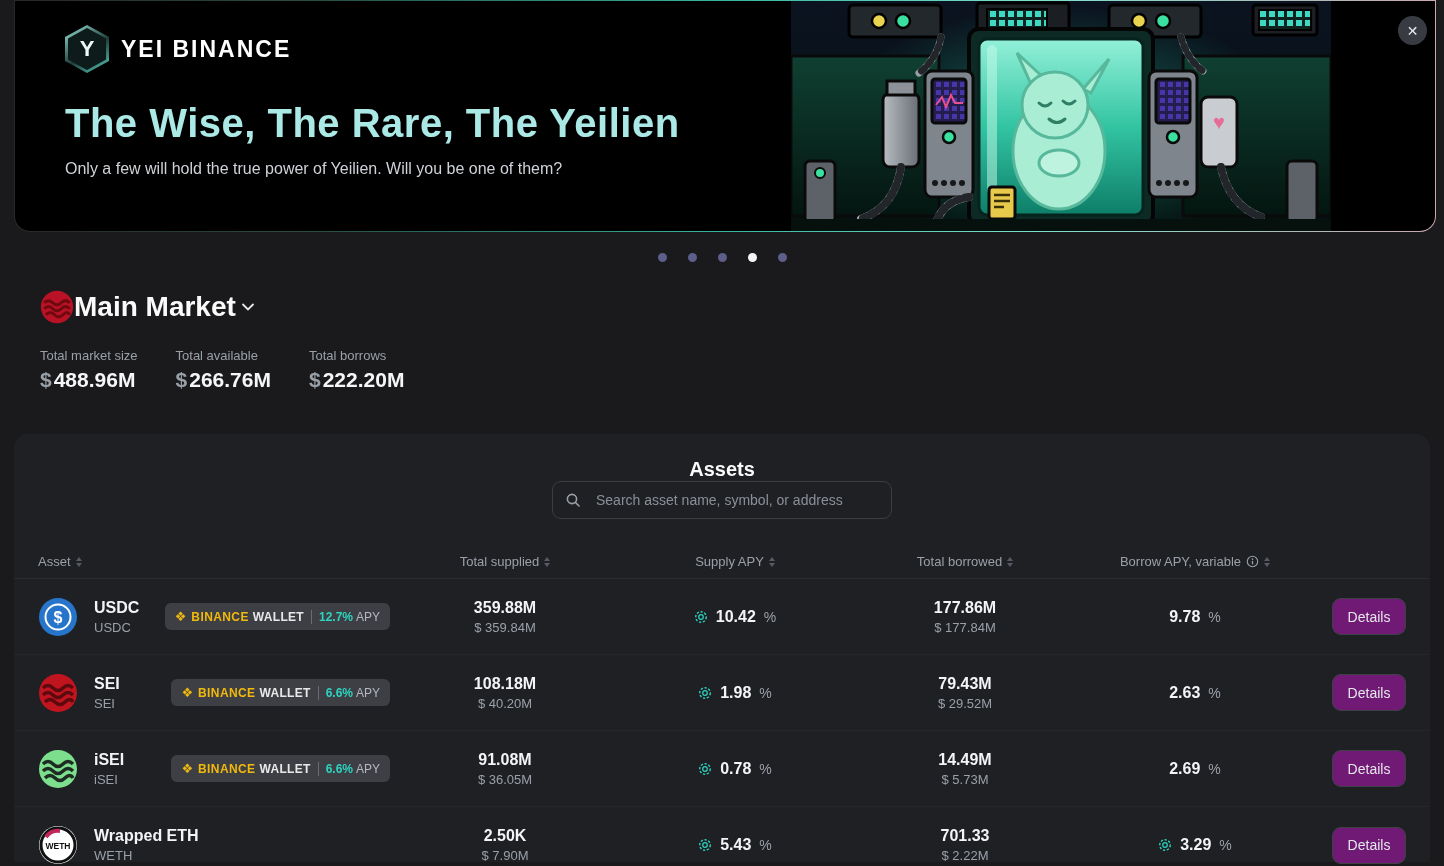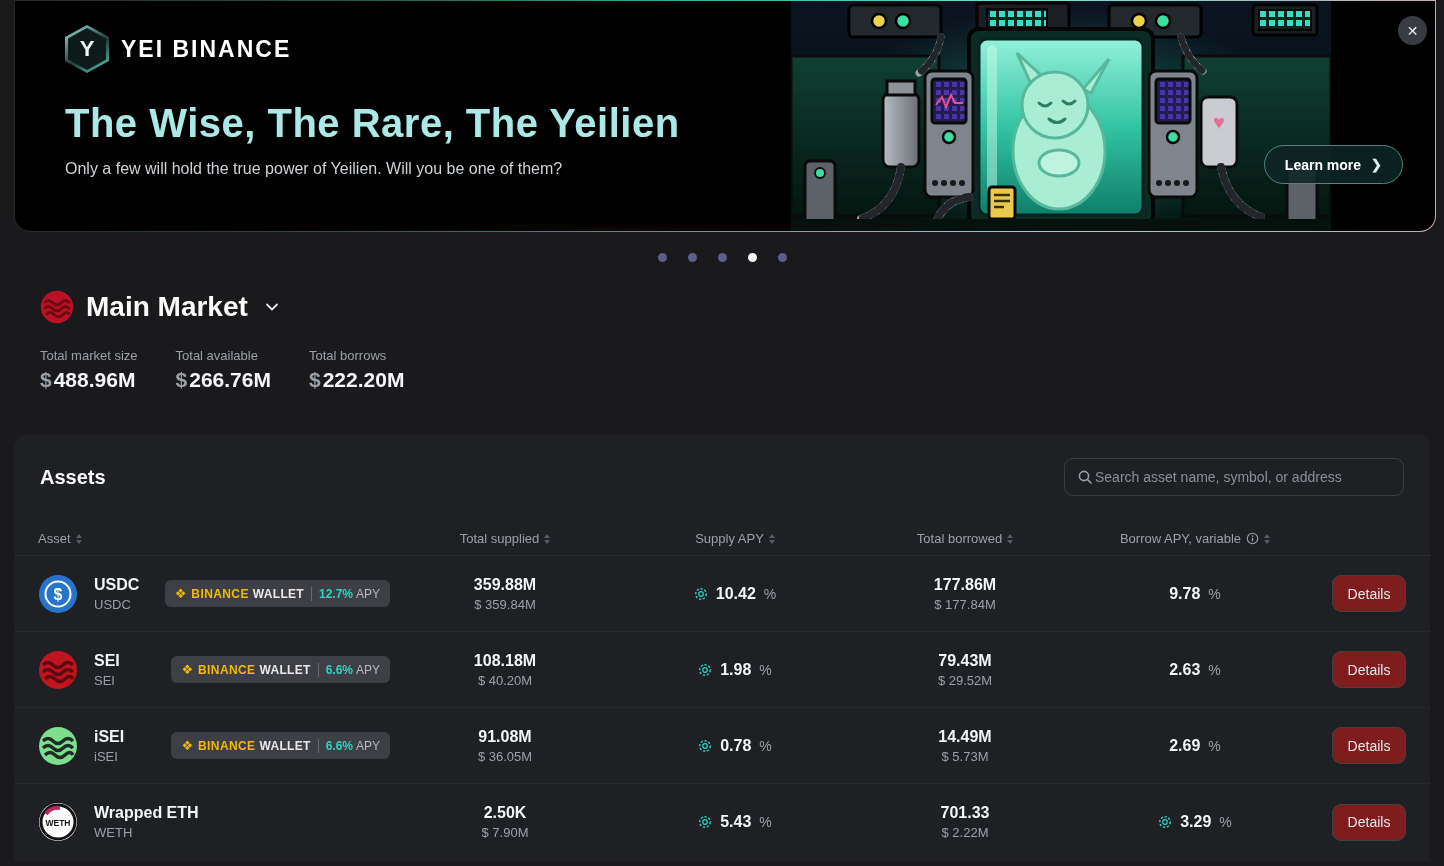--- a/index.html
+++ b/index.html
@@ -31,33 +31,33 @@
     background:rgba(13,38,36,.88); border:1px solid #55837b; color:#fff; font-size:14px; font-weight:bold; }
   .learn-more .chev { font-size:13px; color:#d8f0ea; }
 
   
   .dots { display:flex; justify-content:center; gap:21px; margin-top:21px; }
   .dot { width:9px; height:9px; border-radius:50%; background:#5d5e8a; cursor:pointer; }
   .dot.active { background:#f5f5f5; }
 
   
   .market { margin:28px 0 0 40px; }
-  .market-title-row { display:flex; align-items:center; gap:12px; }
+  .market-title-row { display:flex; align-items:center; }
   .market-title { font-size:28px; font-weight:bold; color:#fafafa; }
   .chev-down { width:16px; height:16px; margin-left:4px; }
   .stats { display:flex; gap:38px; margin-top:24px; }
   .stat-label { font-size:13px; color:#9aa0a8; }
   .stat-value { margin-top:5px; font-size:21px; font-weight:bold; color:#f5f6f7; }
   .stat-value .cur { color:#9aa0a8; font-weight:bold; margin-right:2px; }
 
   
   .panel { margin:42px 14px 0 14px; background:#1f2024; border-radius:14px 14px 0 0; height:428px; padding-top:24px; }
-  .panel-head { display:flex; justify-content:space-between; align-items:center; padding:0 26px 0 26px; }
+  .panel-head { display:flex; justify-content:space-between; align-items:center; padding:0 26px 0 26px;flex-direction:column; }
   .panel-title { font-size:20px; font-weight:bold; color:#fafafa; }
-  .search-box { display:flex; align-items:center; gap:2px; width:340px; height:38px; padding:0 12px;
+  .search-box { display:flex; align-items:center; gap:15px; width:340px; height:38px; padding:0 12px;
     border:1px solid #3b3d43; border-radius:9px; background:#1f2024; }
   .search-box svg { flex:none; }
   .search-box input { flex:1; background:transparent; border:none; outline:none;
     color:#d5d7db; font-size:14px; font-family:"Liberation Sans", sans-serif; }
   .search-box input::placeholder { color:#8b8f98; }
 
   .table { margin-top:26px; }
   .trow { display:grid; grid-template-columns:352px 1fr 1fr 1fr 1fr 96px; align-items:center; padding:0 24px; }
   .thead { height:34px; border-bottom:1px solid #2a2b2f; }
   .th { font-size:13px; color:#9aa0a8; display:flex; align-items:center; gap:5px; }
@@ -85,21 +85,21 @@
   .badge .bapylbl { color:#b4b8bf; margin-left:3px; }
 
   .num-cell { text-align:center; }
   .num-main { font-size:16px; font-weight:bold; color:#f3f4f6; }
   .num-sub { font-size:13px; color:#9aa0a8; margin-top:3px; }
   .apy-cell { display:flex; align-items:center; justify-content:center; gap:8px; }
   .apy-val { font-size:16px; font-weight:bold; color:#f3f4f6; }
   .pct { font-size:14px; color:#9aa0a8; }
   .rosette { width:14px; height:14px; flex:none; }
 
-  .details-btn { width:74px; height:37px; background:#7f1d1d; border:1px solid #3f4146; border-radius:9px;
+  .details-btn { width:74px; height:37px; background:#701a75; border:1px solid #3f4146; border-radius:9px;
     color:#e5e7eb; font-size:14px; cursor:pointer; font-family:"Liberation Sans", sans-serif; justify-self:end; }
 </style>
 </head>
 <body>
 
 <div class="banner-wrap">
   <div class="banner">
     <div class="banner-left">
       <div class="logo-row">
         <div class="logo-hex">
@@ -216,24 +216,20 @@
         <path d="M430 166 q8 38 40 50" stroke="#22262a" stroke-width="8" stroke-dasharray="4 5"></path>
         <path d="M390 36 q6 22 22 34" stroke="#9aa0a6" stroke-width="7"></path>
         <path d="M390 36 q6 22 22 34" stroke="#22262a" stroke-width="7" stroke-dasharray="4 5"></path>
       </g>
 
       <rect x="198" y="186" width="26" height="32" rx="3" fill="#e9c94b" stroke="#0a0a0a" stroke-width="3"></rect>
       <path d="M203 194 h16 M203 200 h16 M203 206 h10" stroke="#3a3008" stroke-width="2.5"></path>
       <rect x="0" y="218" width="540" height="12" fill="#06100d"></rect>
     </svg>
 
-    <button class="learn-more">
-      <span>Learn more</span>
-      <span class="chev">❯</span>
-    </button>
     <button class="close-btn">
       <span>✕</span>
     </button>
   </div>
 </div>
 
 <div class="dots">
   <span class="dot"></span>
   <span class="dot"></span>
   <span class="dot"></span>

